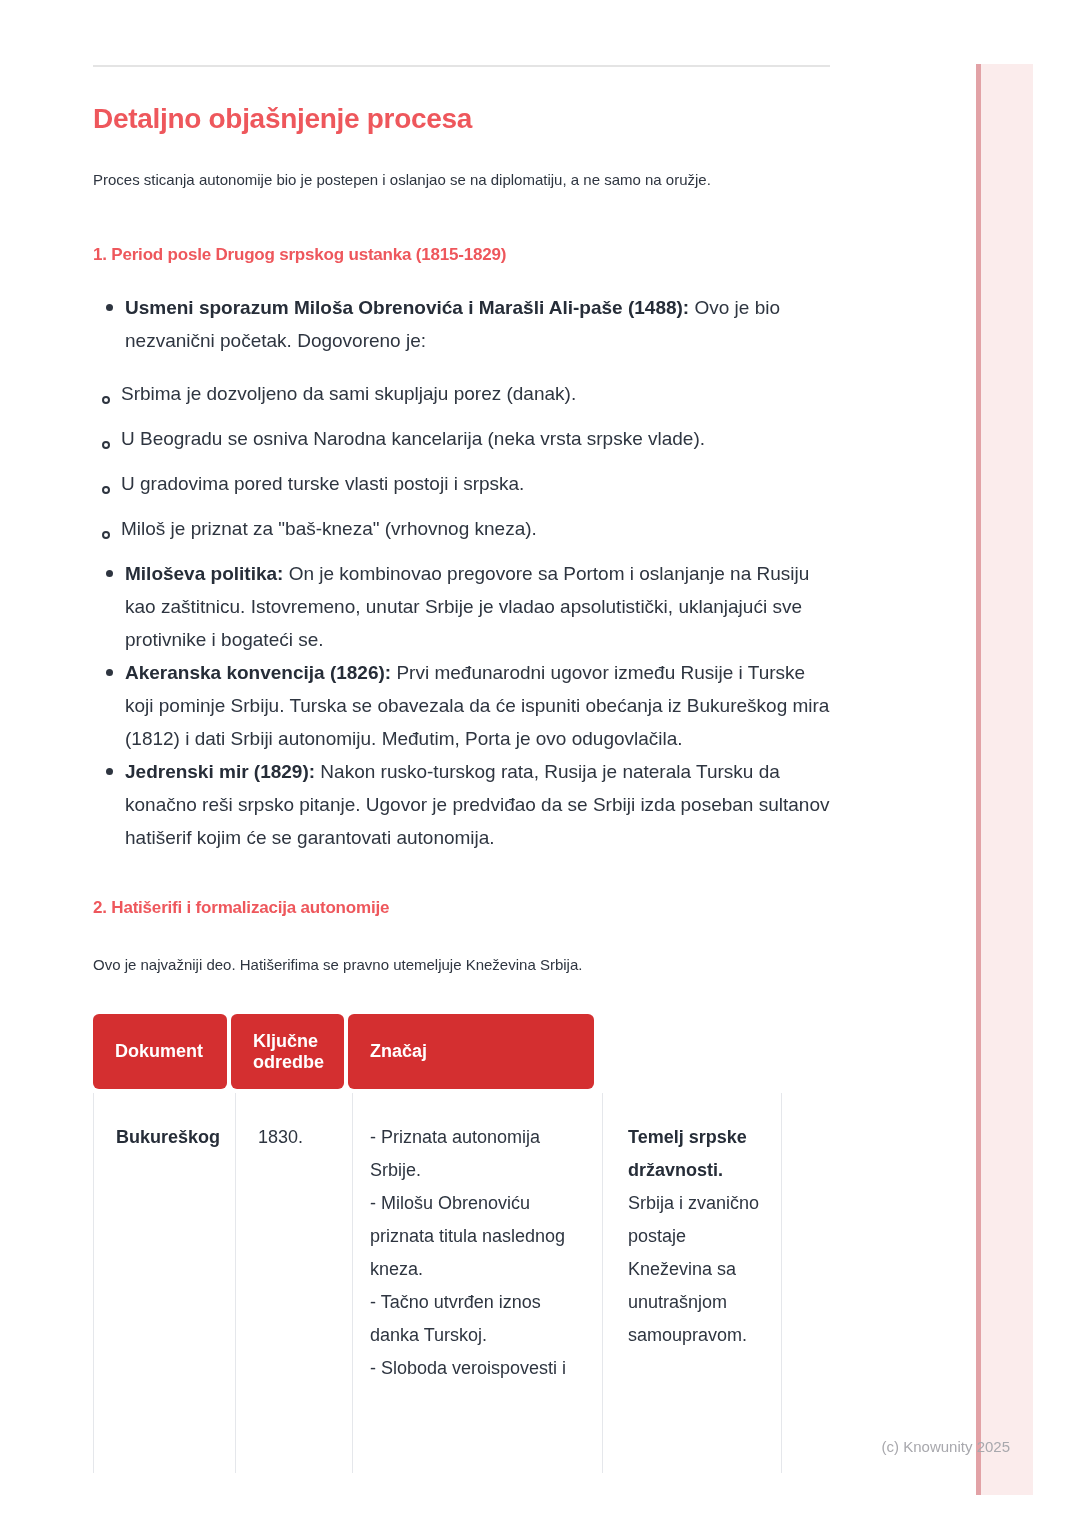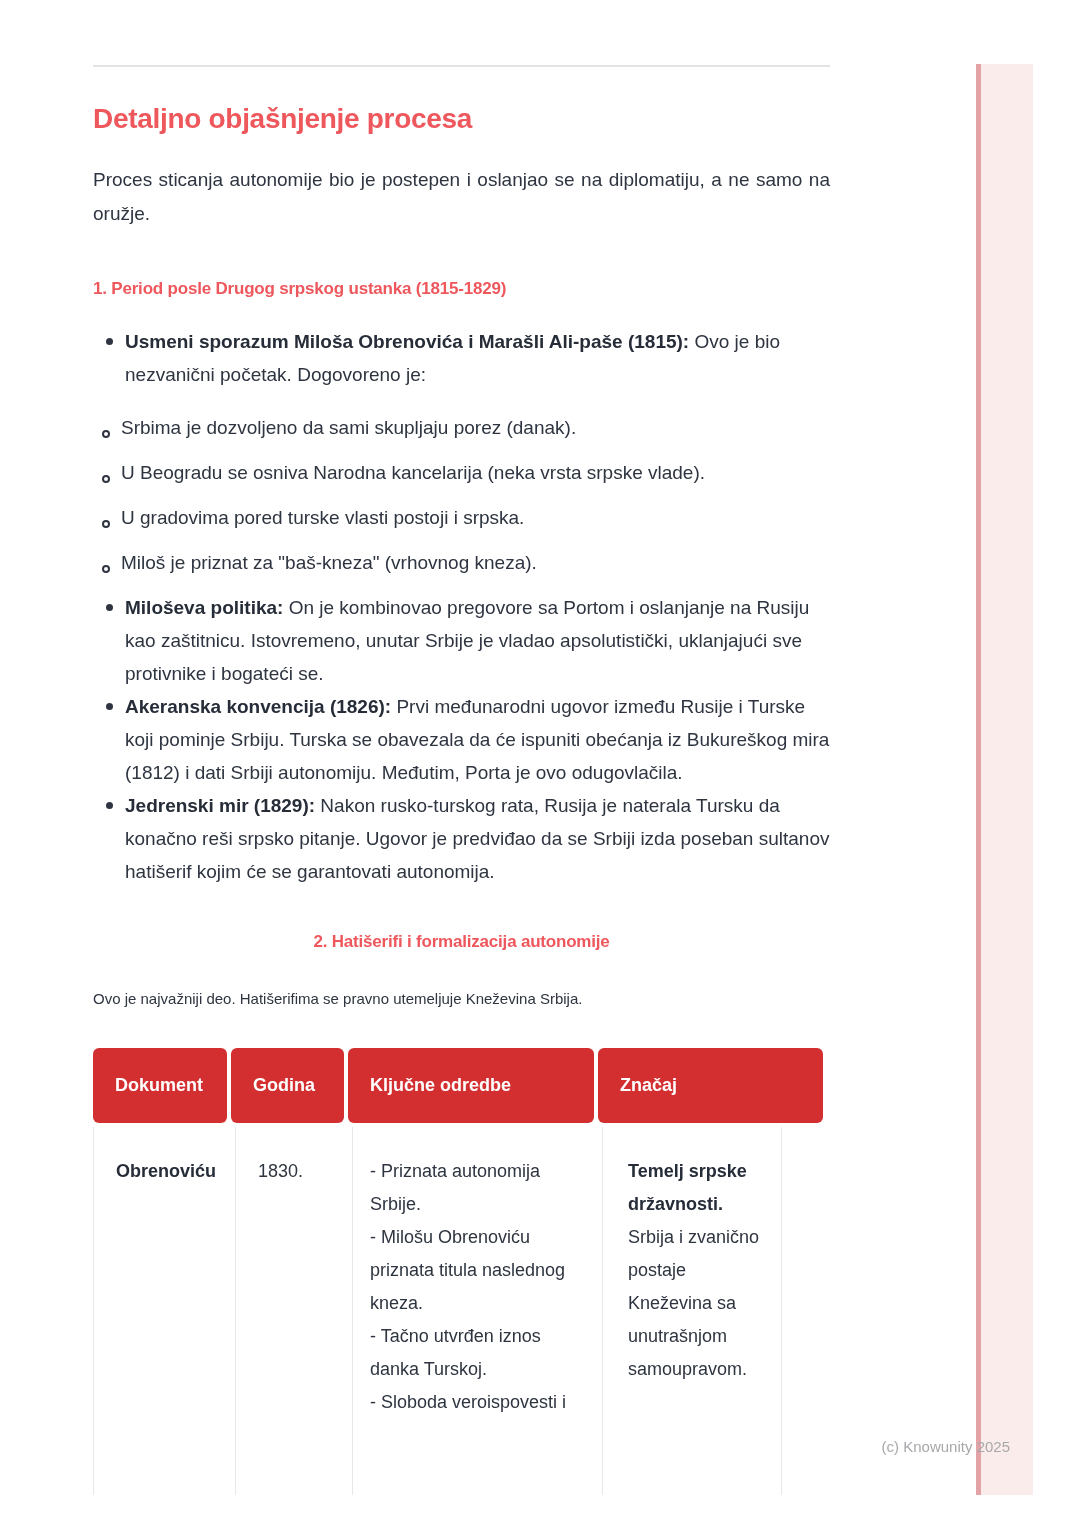--- a/index.html
+++ b/index.html
@@ -35,33 +35,33 @@
   }
   .doc-title {
     margin-top: 36px;
     font-size: 28px;
     font-weight: 700;
     letter-spacing: -0.3px;
     color: #ee575c;
   }
   .intro {
     margin-top: 28px;
-    font-size: 19px;
+    font-size: 15px;
     line-height: 34px;
     text-align: justify;
     color: #2e3540;
   }
   .section-heading {
     font-size: 17px;
     font-weight: 600;
     letter-spacing: -0.2px;
     color: #ee575c;
   }
   #section1-heading { margin-top: 48px; }
-  #section2-heading { margin-top: 44px; text-align: center; }
+  #section2-heading { margin-top: 44px; }
   .section-intro {
     margin-top: 30px;
     font-size: 15px;
     line-height: 34px;
     color: #2e3540;
   }
   .bullet-list { margin-top: 26px; }
   .li-row {
     display: flex;
     align-items: flex-start;
@@ -167,21 +167,21 @@
       <h1 class="doc-title">Detaljno objašnjenje procesa</h1>
 
       <p class="intro">Proces sticanja autonomije bio je postepen i oslanjao se na diplomatiju, a ne samo na oružje.</p>
 
       <h2 class="section-heading" id="section1-heading">1. Period posle Drugog srpskog ustanka (1815-1829)</h2>
 
       <div class="bullet-list" id="bullet-list">
           <div class="li-block">
             <div class="li-row">
               <span class="dot"></span>
-              <p class="li-text"><strong>Usmeni sporazum Miloša Obrenovića i Marašli Ali-paše (1815):</strong> Ovo je bio nezvanični početak. Dogovoreno je:</p>
+              <p class="li-text"><strong>Usmeni sporazum Miloša Obrenovića i Marašli Ali-paše (1488):</strong> Ovo je bio nezvanični početak. Dogovoreno je:</p>
             </div>
             <div class="sub-list">
               <div class="sub-row">
                 <span class="ring"></span>
                 <p class="sub-text">Srbima je dozvoljeno da sami skupljaju porez (danak).</p>
               </div>
               <div class="sub-row">
                 <span class="ring"></span>
                 <p class="sub-text">U Beogradu se osniva Narodna kancelarija (neka vrsta srpske vlade).</p>
               </div>
@@ -215,26 +215,25 @@
           </div>
         </div>
 
       <h2 class="section-heading" id="section2-heading">2. Hatišerifi i formalizacija autonomije</h2>
 
       <p class="section-intro">Ovo je najvažniji deo. Hatišerifima se pravno utemeljuje Kneževina Srbija.</p>
 
       <div class="table-wrap">
         <div class="t-header">
           <div class="t-hcell">Dokument</div>
-          <div class="t-hcell">Godina</div>
           <div class="t-hcell">Ključne odredbe</div>
           <div class="t-hcell">Značaj</div>
         </div>
         <div class="t-body" id="table-body">
-            <div class="t-cell">Obrenoviću</div>
+            <div class="t-cell">Bukureškog</div>
             <div class="t-cell">1830.</div>
             <div class="t-cell">
               <span class="odredba">- Priznata autonomija Srbije.</span>
               <span class="odredba">- Milošu Obrenoviću priznata titula naslednog kneza.</span>
               <span class="odredba">- Tačno utvrđen iznos danka Turskoj.</span>
               <span class="odredba">- Sloboda veroispovesti i</span>
             </div>
             <div class="t-cell"><strong>Temelj srpske državnosti.</strong> Srbija i zvanično postaje Kneževina sa unutrašnjom samoupravom.</div>
           </div>
       </div>

